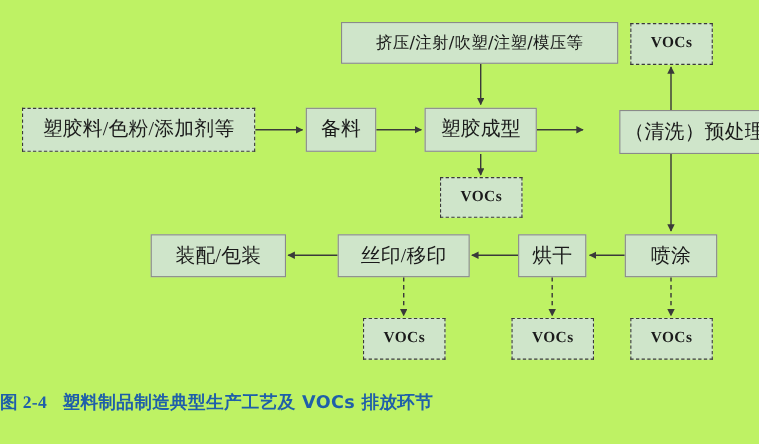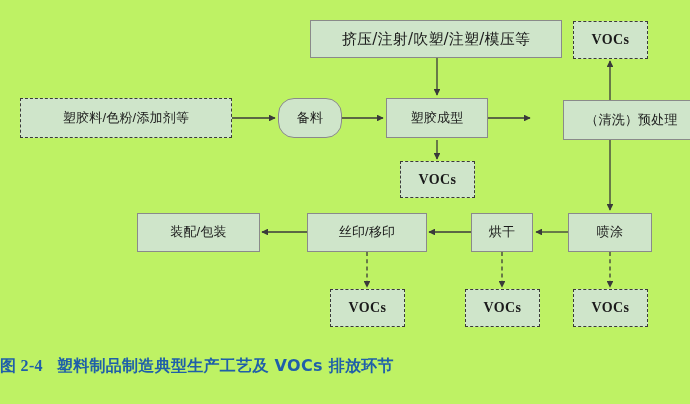--- a/index.html
+++ b/index.html
@@ -35,22 +35,22 @@
   }
   .node .label {
     display: block;
     white-space: nowrap;
   }
   .cn {
     font-family: "DejaVu Sans", "Liberation Sans", sans-serif;
     font-size: 15px;
   }
   .cn-big {
-    font-family: Liberation Sans, sans-serif;
-    font-size: 13px;
+    font-family: Liberation Serif, serif;
+    font-size: 18px;
   }
   .voc {
     font-family: Liberation Serif, serif;
     font-size: 14px;
     font-weight: 600;
     letter-spacing: 0.4px;
   }
   #edge-layer {
     position: absolute;
     left: 0;
@@ -111,21 +111,21 @@
   </div>
 
   <div class="node dashed" style="left:573px; top:21px; width:75px; height:38px;">
     <span class="label voc">VOCs</span>
   </div>
 
   <div class="node dashed" style="left:20px; top:98px; width:212px; height:40px;">
     <span class="label cn-big">塑胶料/色粉/添加剂等</span>
   </div>
 
-  <div class="node solid" style="left:278px; top:98px; width:64px; height:40px;border-radius:16px;">
+  <div class="node solid" style="left:278px; top:98px; width:64px; height:40px;">
     <span class="label cn-big">备料</span>
   </div>
 
   <div class="node solid" style="left:386px; top:98px; width:102px; height:40px;">
     <span class="label cn-big">塑胶成型</span>
   </div>
 
   <div class="node solid" style="left:563px; top:100px; width:137px; height:40px;align-items:center;">
     <span class="label cn-big">（清洗）预处理</span>
   </div>

